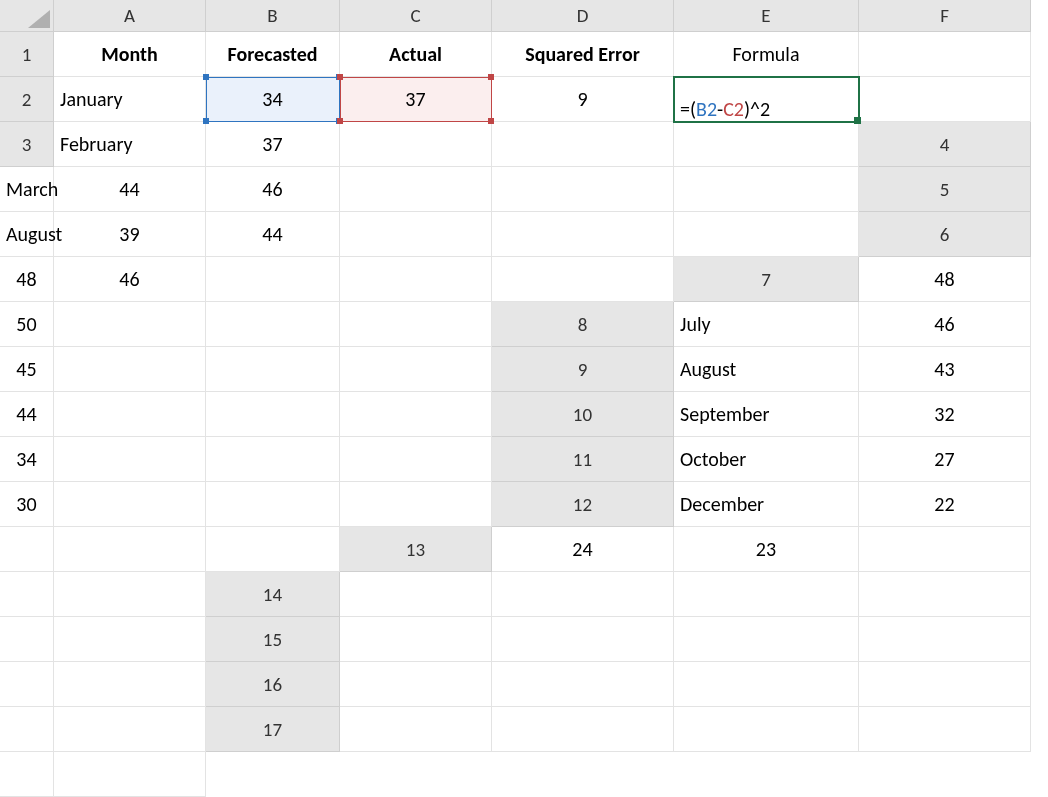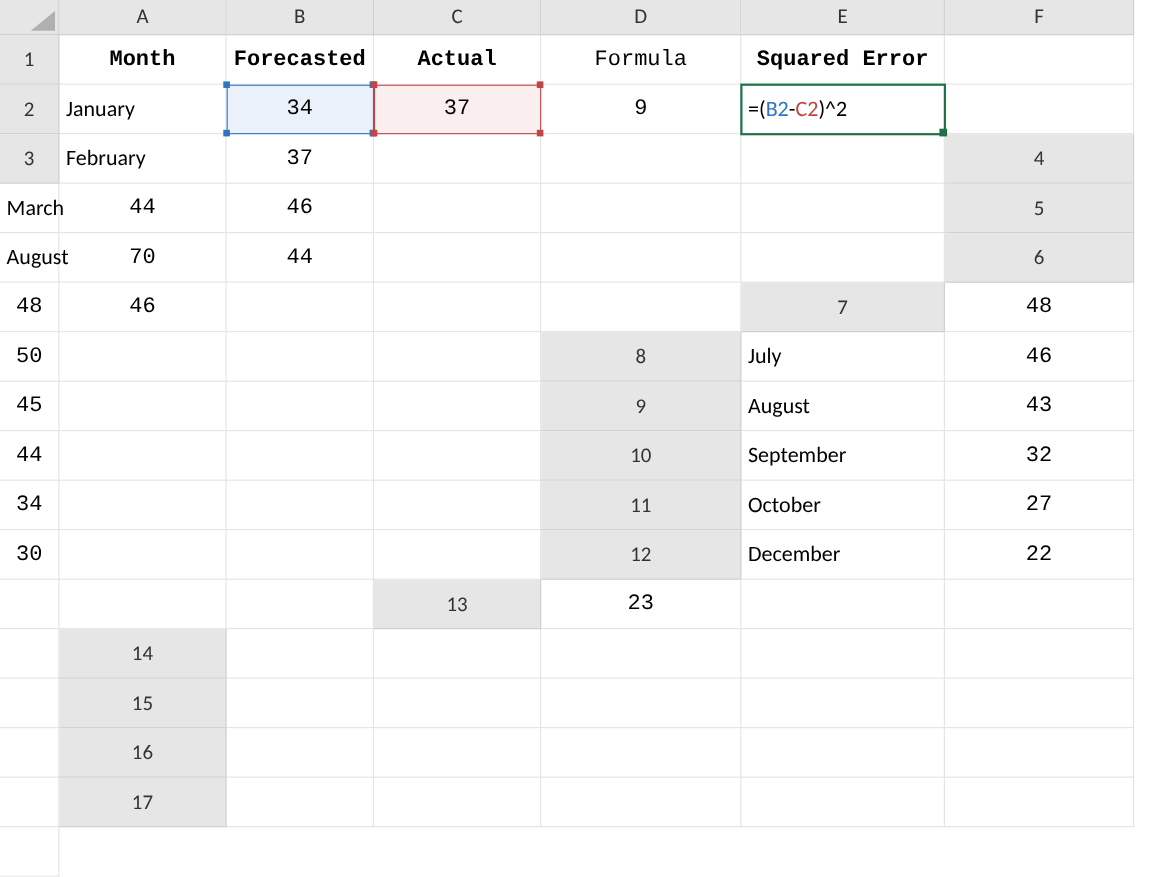--- a/index.html
+++ b/index.html
@@ -59,21 +59,21 @@
     border-right: 1px solid #e3e3e3;
     border-bottom: 1px solid #e3e3e3;
     height: 45px;
     display: flex;
     align-items: center;
     padding: 0 6px;
     white-space: nowrap;
     overflow: visible;
     position: relative;
   }
-  .cell.center { justify-content: center; font-family: Liberation Mono, monospace; }
+  .cell.center { justify-content: center; }
   .cell.bold { font-weight: 700; }
   .ref-blue {
     background: #eaf1fb;
     outline: 1px solid #2f74c0;
     outline-offset: -1px;
     z-index: 3;
   }
   .ref-red {
     background: #fbeeee;
     outline: 1px solid #c04646;
@@ -84,20 +84,21 @@
   .ref-blue .ref-corner { background:#2f74c0; }
   .ref-red  .ref-corner { background:#c04646; }
   .ref-corner.tl { top:-3px; left:-3px; }
   .ref-corner.tr { top:-3px; right:-3px; }
   .ref-corner.bl { bottom:-3px; left:-3px; }
   .ref-corner.br { bottom:-3px; right:-3px; }
   .active {
     outline: 2px solid #1f7246;
     outline-offset: -1px;
     z-index: 4;
+    align-items: flex-end;
   }
   .active::after{
     content:"";
     position:absolute;
     right:-3px;
     bottom:-3px;
     width:7px;height:7px;
     background:#1f7246;
   }
   .formula-text { font-size:20px; }
@@ -114,22 +115,22 @@
   <div class="hdr">B</div>
   <div class="hdr">C</div>
   <div class="hdr">D</div>
   <div class="hdr">E</div>
   <div class="hdr">F</div>
 
   <div class="rowhdr">1</div>
   <div class="cell center bold">Month</div>
   <div class="cell center bold">Forecasted</div>
   <div class="cell center bold">Actual</div>
+  <div class="cell center bold">Squared Error</div>
   <div class="cell center">Formula</div>
-  <div class="cell center bold">Squared Error</div>
   <div class="cell"></div>
 
   <div class="rowhdr">2</div>
   <div class="cell">January</div>
   <div class="cell center ref-blue">
     <span>34</span>
     <span class="ref-corner tl"></span>
     <span class="ref-corner tr"></span>
     <span class="ref-corner bl"></span>
     <span class="ref-corner br"></span>
@@ -159,21 +160,21 @@
   <div class="rowhdr">4</div>
   <div class="cell">March</div>
   <div class="cell center">44</div>
   <div class="cell center">46</div>
   <div class="cell"></div>
   <div class="cell"></div>
   <div class="cell"></div>
 
   <div class="rowhdr">5</div>
   <div class="cell">August</div>
-  <div class="cell center">70</div>
+  <div class="cell center">39</div>
   <div class="cell center">44</div>
   <div class="cell"></div>
   <div class="cell"></div>
   <div class="cell"></div>
 
   <div class="rowhdr">6</div>
   <div class="cell center">48</div>
   <div class="cell center">46</div>
   <div class="cell"></div>
   <div class="cell"></div>
@@ -219,20 +220,21 @@
   <div class="cell"></div>
 
   <div class="rowhdr">12</div>
   <div class="cell">December</div>
   <div class="cell center">22</div>
   <div class="cell"></div>
   <div class="cell"></div>
   <div class="cell"></div>
 
   <div class="rowhdr">13</div>
+  <div class="cell center">24</div>
   <div class="cell center">23</div>
   <div class="cell"></div>
   <div class="cell"></div>
   <div class="cell"></div>
 
   <div class="rowhdr">14</div>
   <div class="cell"></div>
   <div class="cell"></div>
   <div class="cell"></div>
   <div class="cell"></div>

